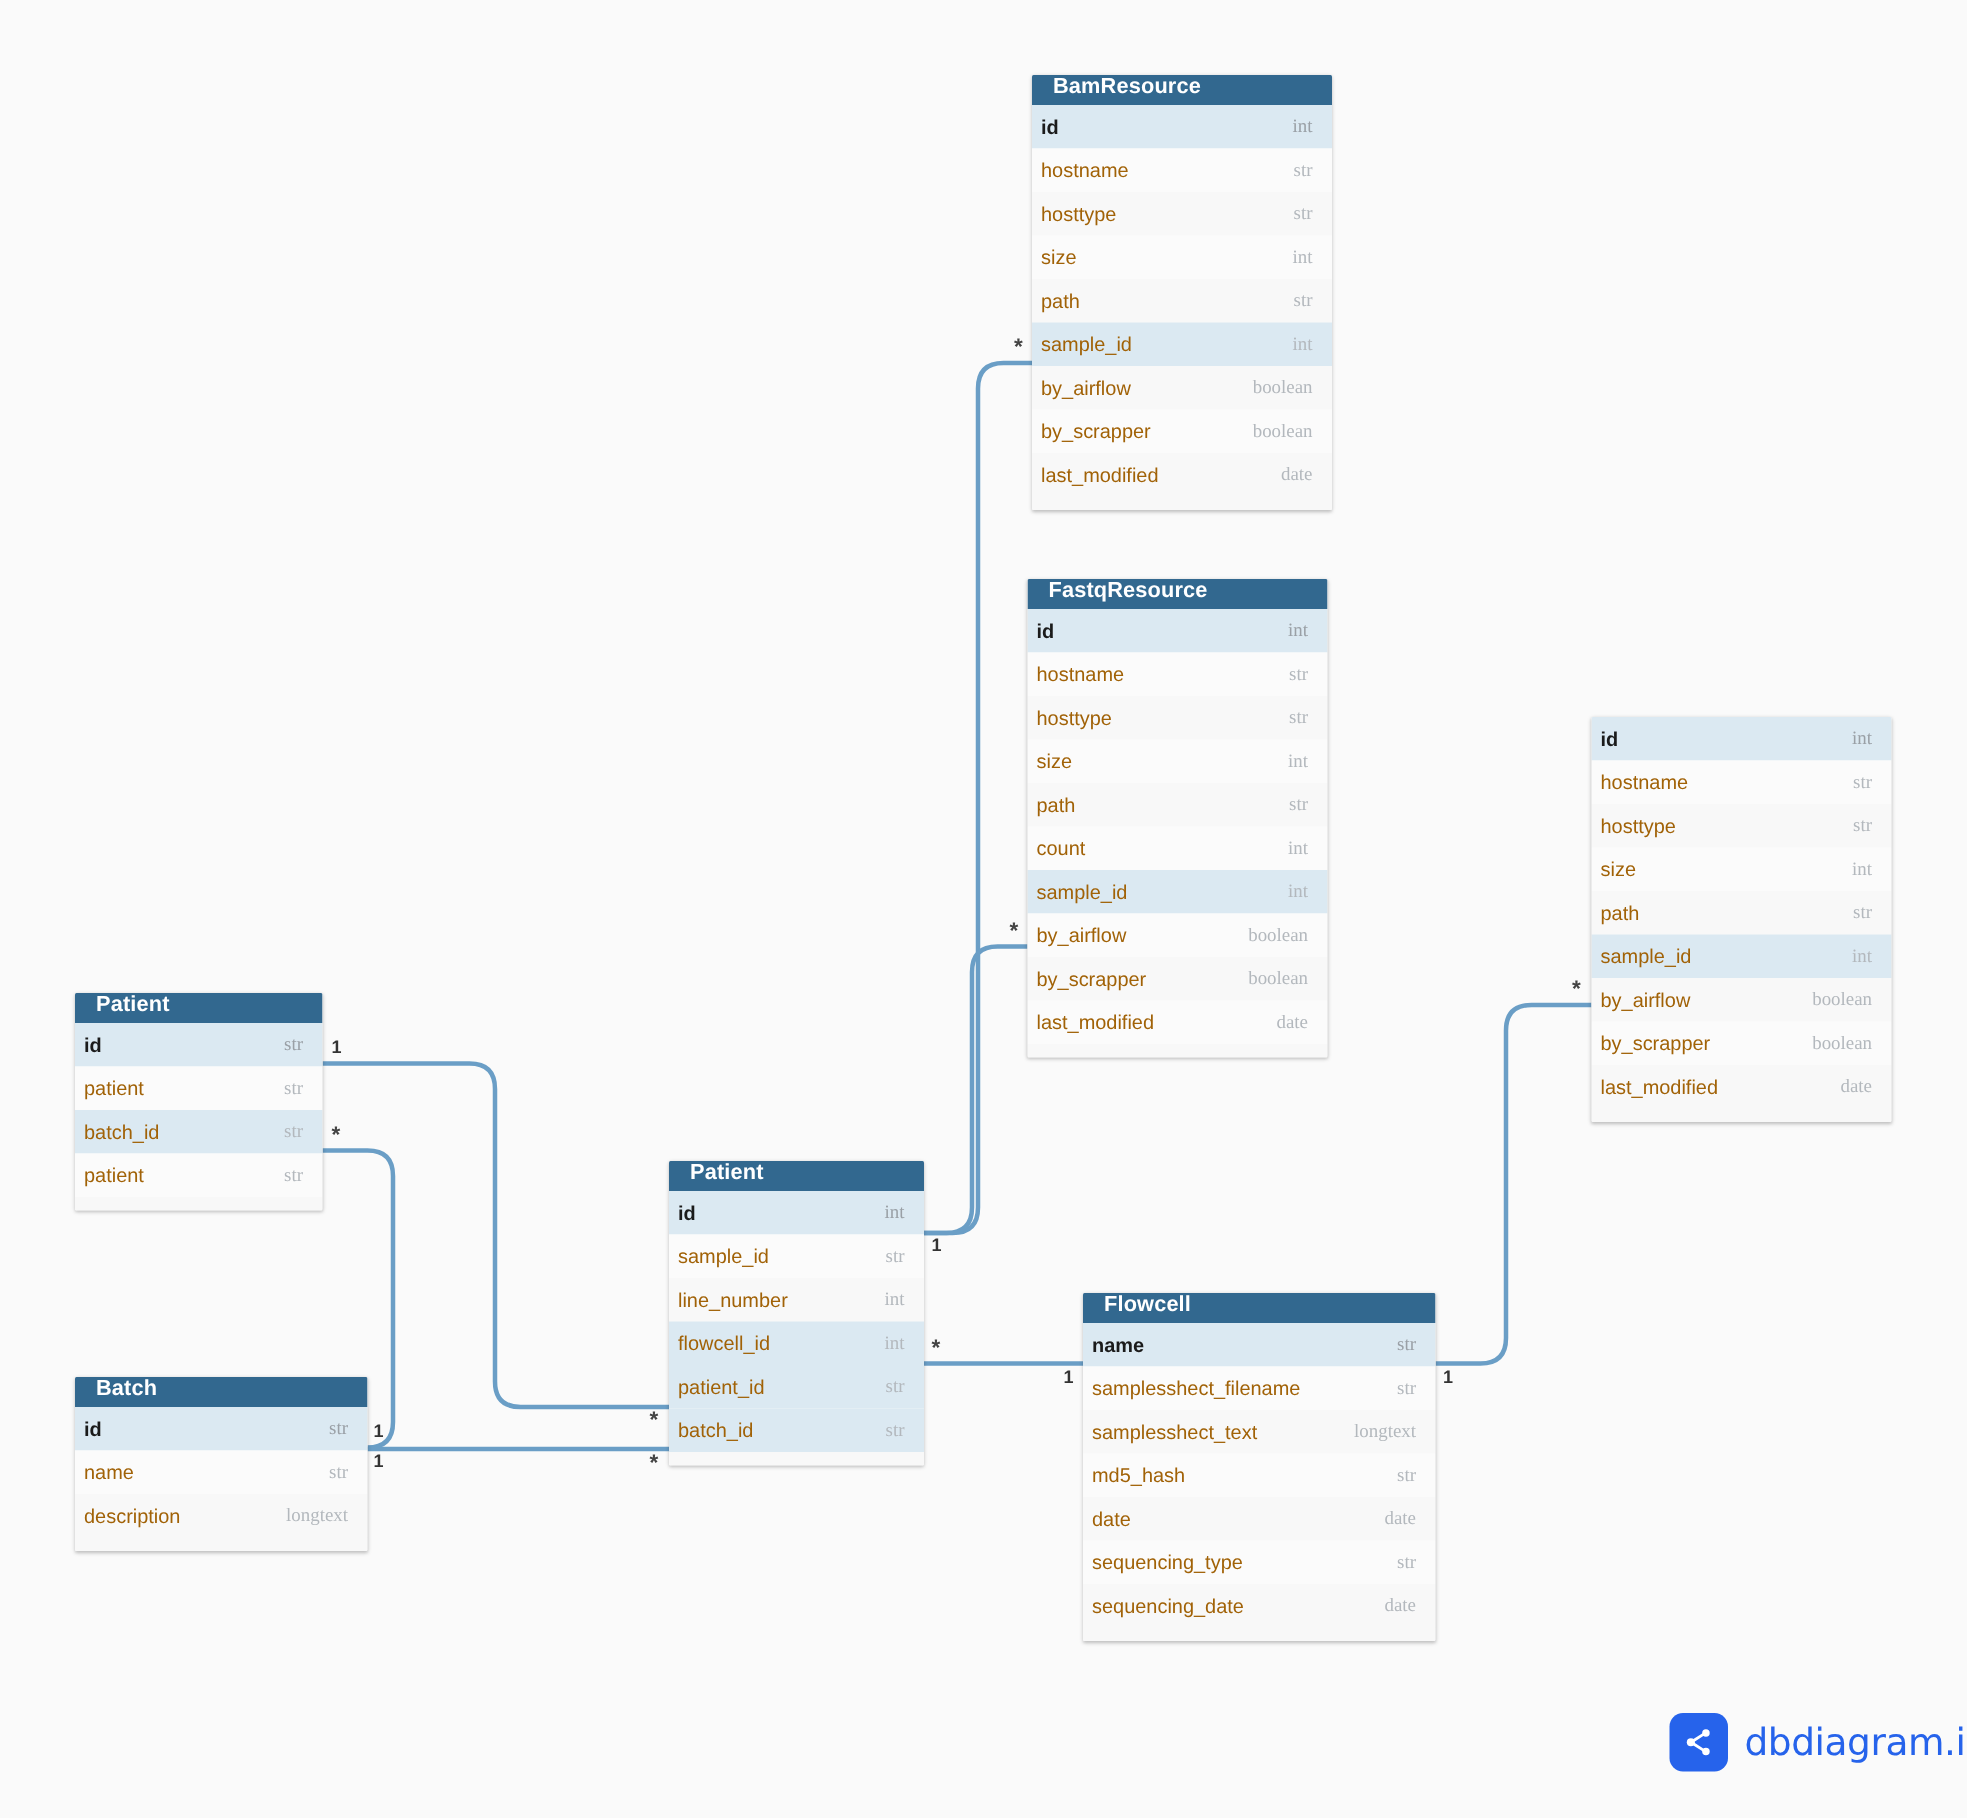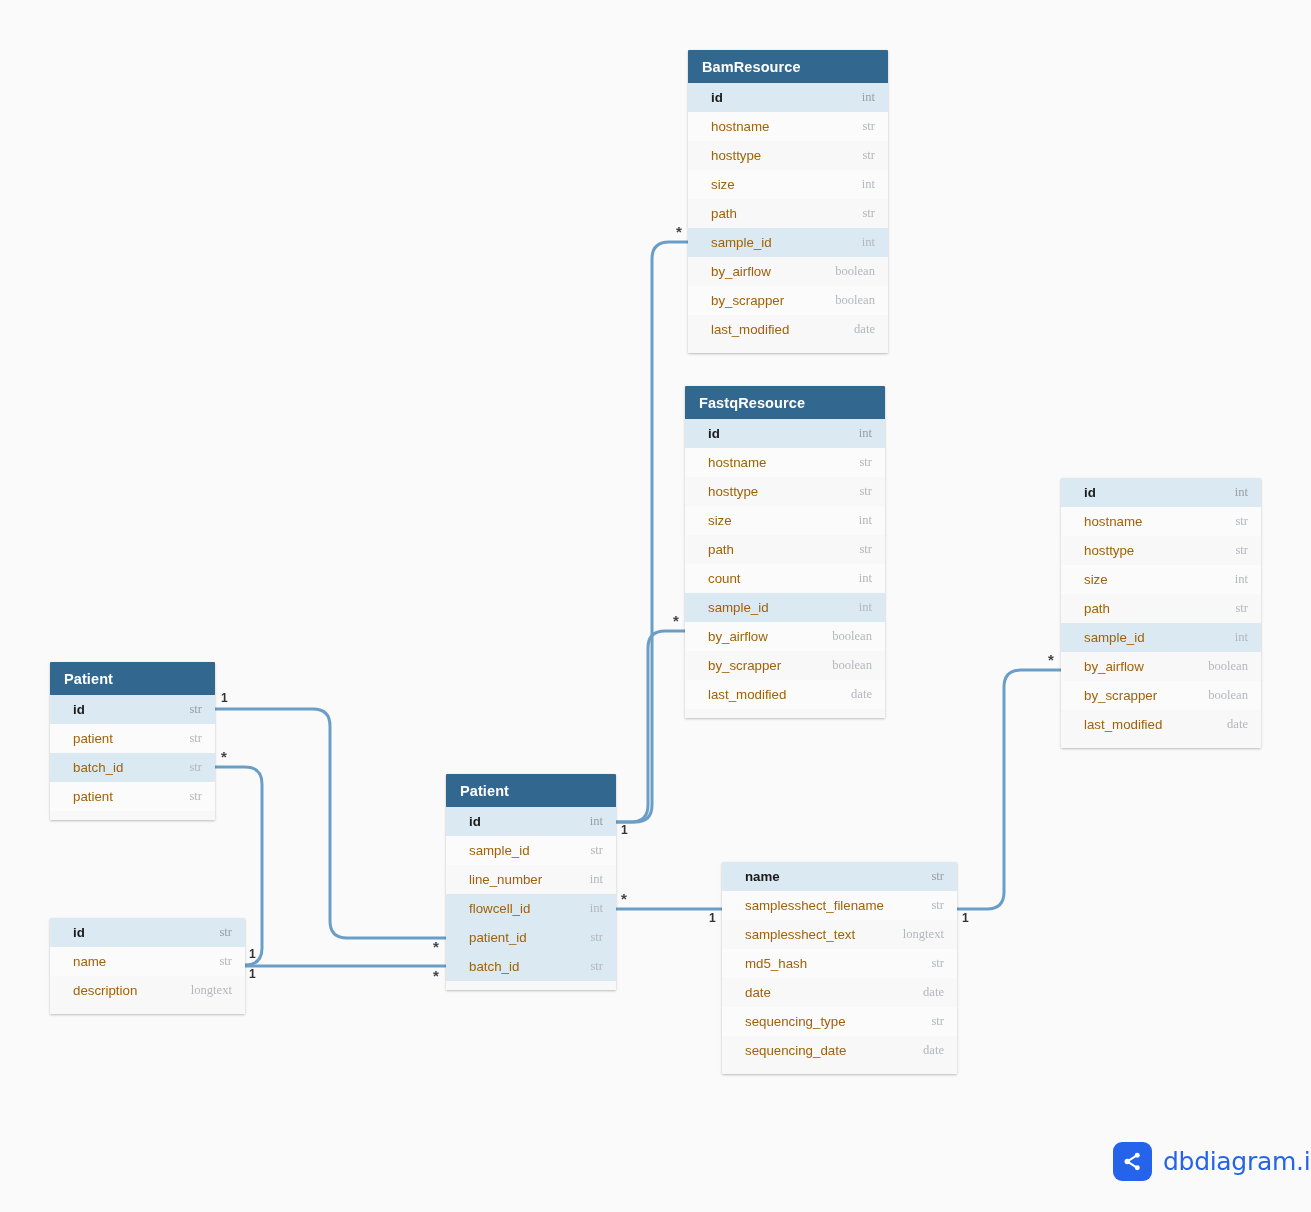--- a/index.html
+++ b/index.html
@@ -51,36 +51,36 @@
 
   
   .table {
     position: absolute;
     background: #fafafa;
     box-shadow: 0 1px 3px rgba(0,0,0,0.16), 0 1px 2px rgba(0,0,0,0.10);
     border-radius: 1px;
     overflow: hidden;
   }
   .table-header {
-    height: 33px;
+    height: 20px;
     background: #32688f;
     color: #ffffff;
     font-size: 14.5px;
     font-weight: bold;
     display: flex;
-    align-items: center;
+    align-items: flex-start;
     padding: 0 0 0 14px;
     letter-spacing: 0.1px;
   }
   .field {
     height: 29px;
     display: flex;
     align-items: center;
     justify-content: space-between;
-    padding: 0 13px 0 23px;
+    padding: 0 13px 0 6px;
     font-size: 13.3px;
     background: #f8f8f8;
     box-sizing: border-box;
   }
   .field.alt {
     background: #fbfbfb;
   }
   .field.hl {
     background: #dbe9f2;
   }
@@ -290,20 +290,23 @@
           <span class="fname">batch_id</span>
           <span class="ftype">str</span>
         </div>
         <div class="field alt">
           <span class="fname">patient</span>
           <span class="ftype">str</span>
         </div>
         <div class="table-foot"></div>
       </div>
       <div class="table" style="left: 50px; top: 918px; width: 195px;">
+        <div class="table-header">
+          <span>Batch</span>
+        </div>
         <div class="field hl pk">
           <span class="fname">id</span>
           <span class="ftype">str</span>
         </div>
         <div class="field alt">
           <span class="fname">name</span>
           <span class="ftype">str</span>
         </div>
         <div class="field">
           <span class="fname">description</span>
@@ -335,20 +338,23 @@
           <span class="fname">patient_id</span>
           <span class="ftype">str</span>
         </div>
         <div class="field hl">
           <span class="fname">batch_id</span>
           <span class="ftype">str</span>
         </div>
         <div class="table-foot"></div>
       </div>
       <div class="table" style="left: 722px; top: 862px; width: 235px;">
+        <div class="table-header">
+          <span>Flowcell</span>
+        </div>
         <div class="field hl pk">
           <span class="fname">name</span>
           <span class="ftype">str</span>
         </div>
         <div class="field alt">
           <span class="fname">samplesshect_filename</span>
           <span class="ftype">str</span>
         </div>
         <div class="field">
           <span class="fname">samplesshect_text</span>

